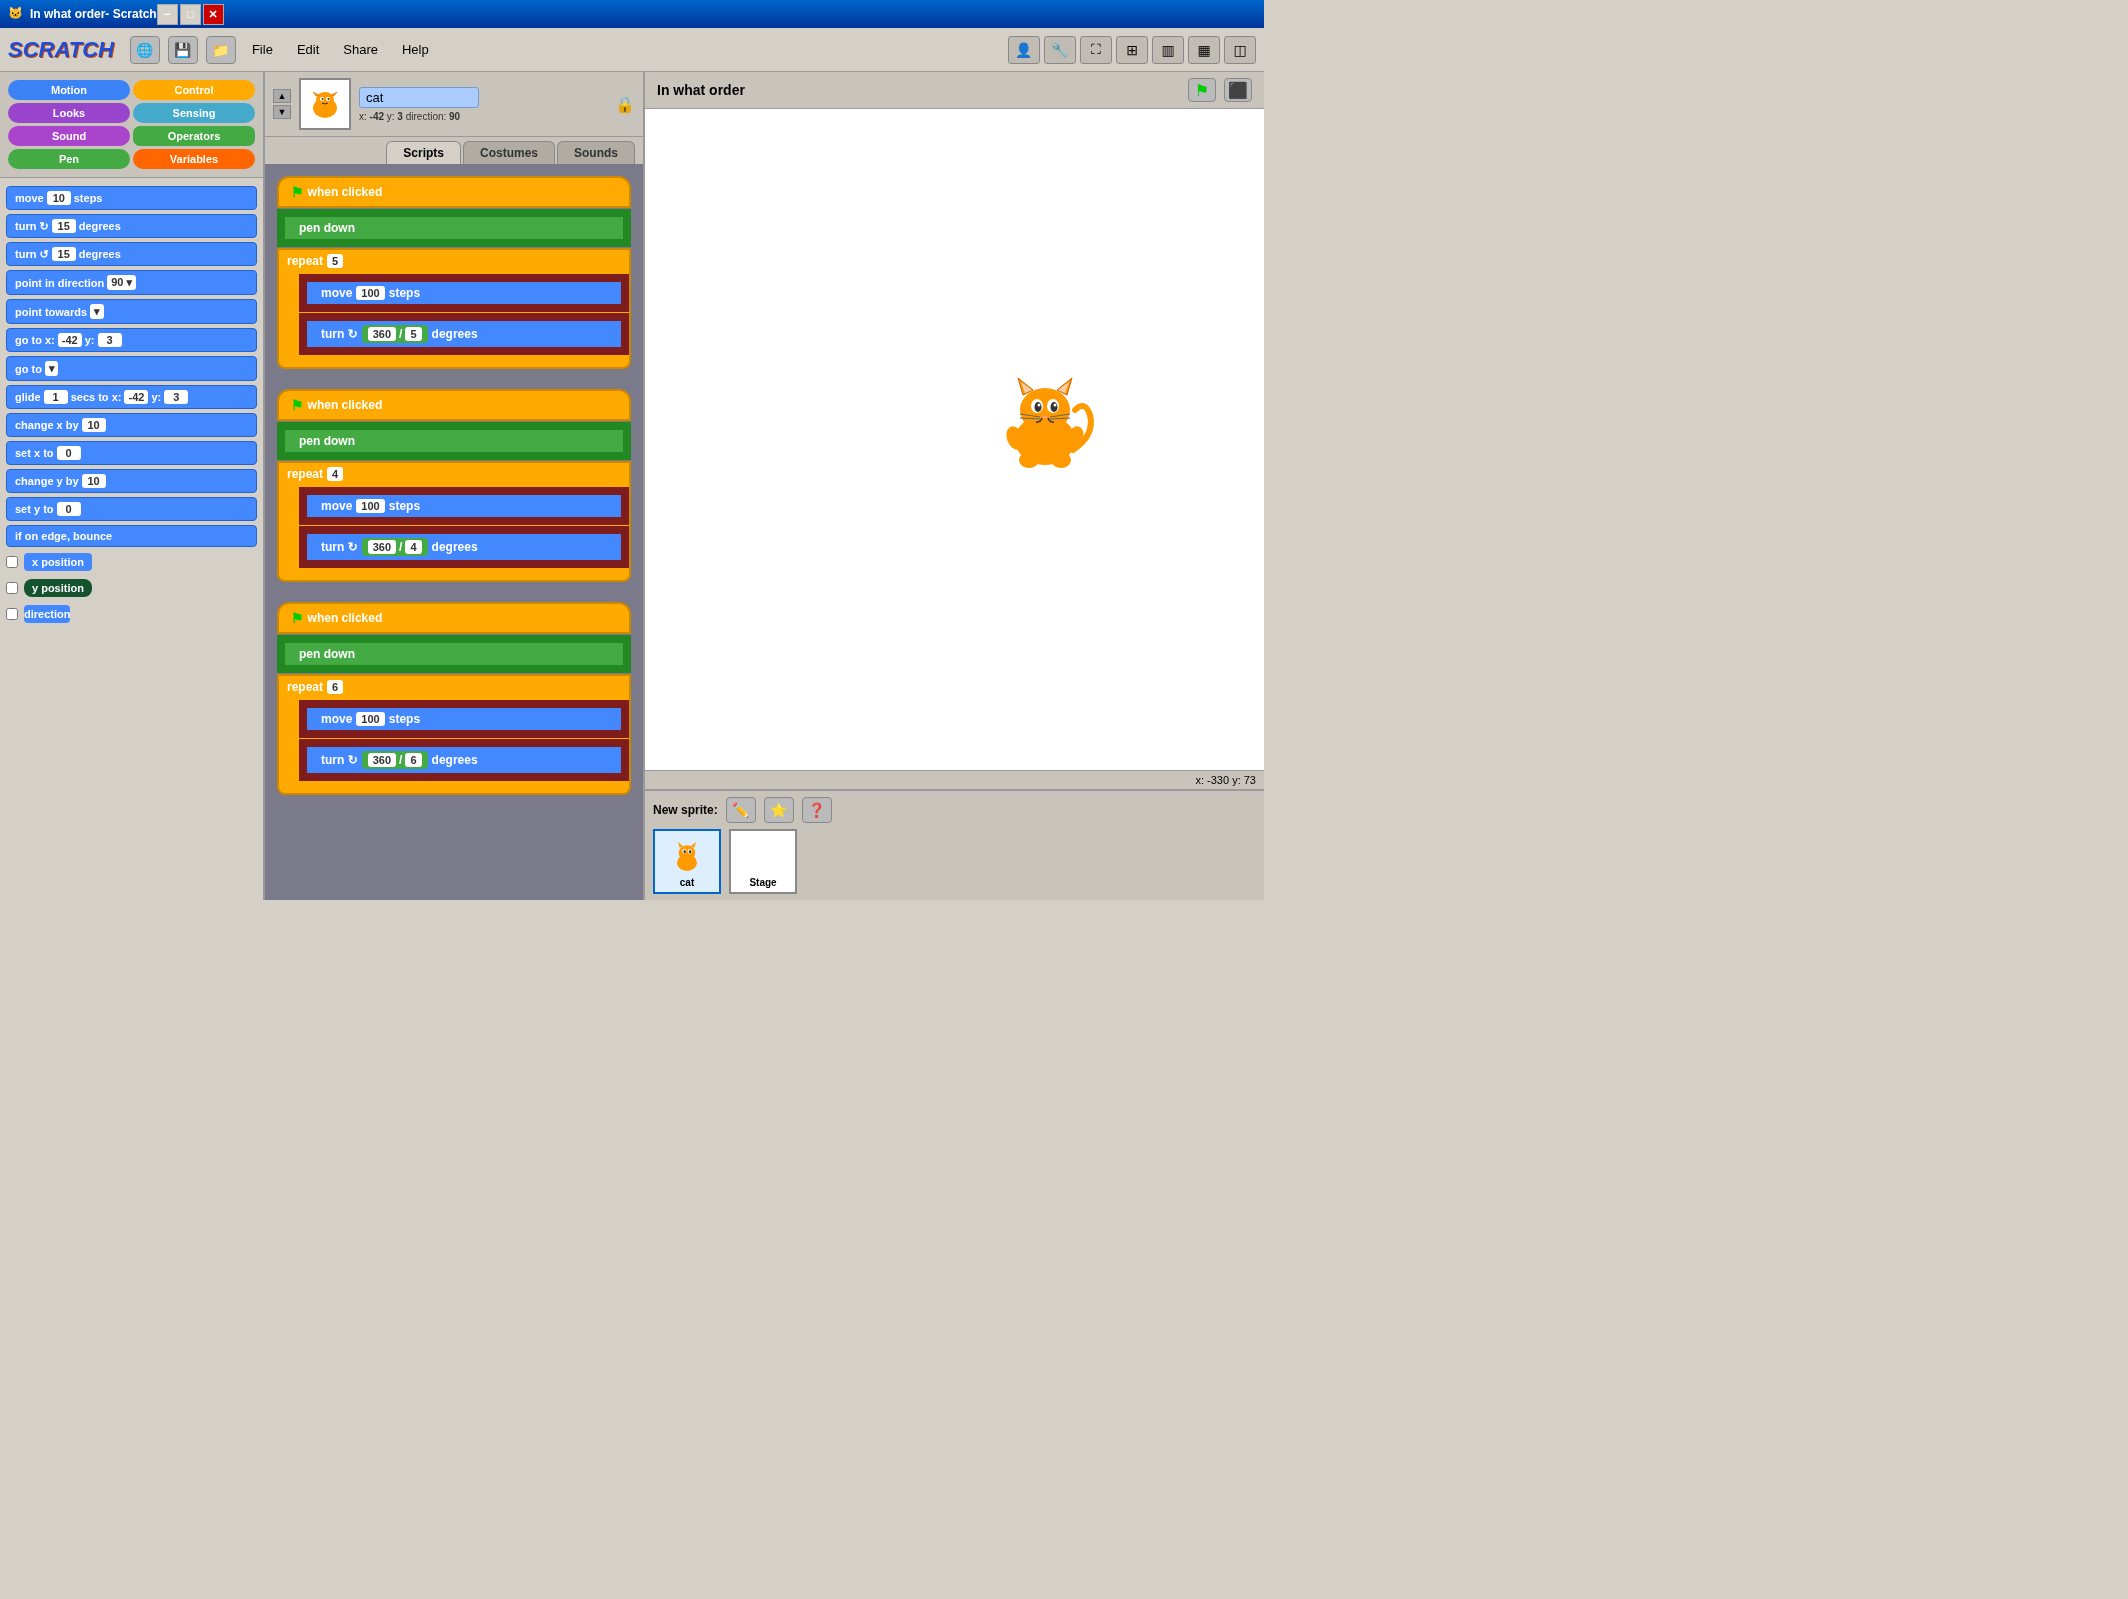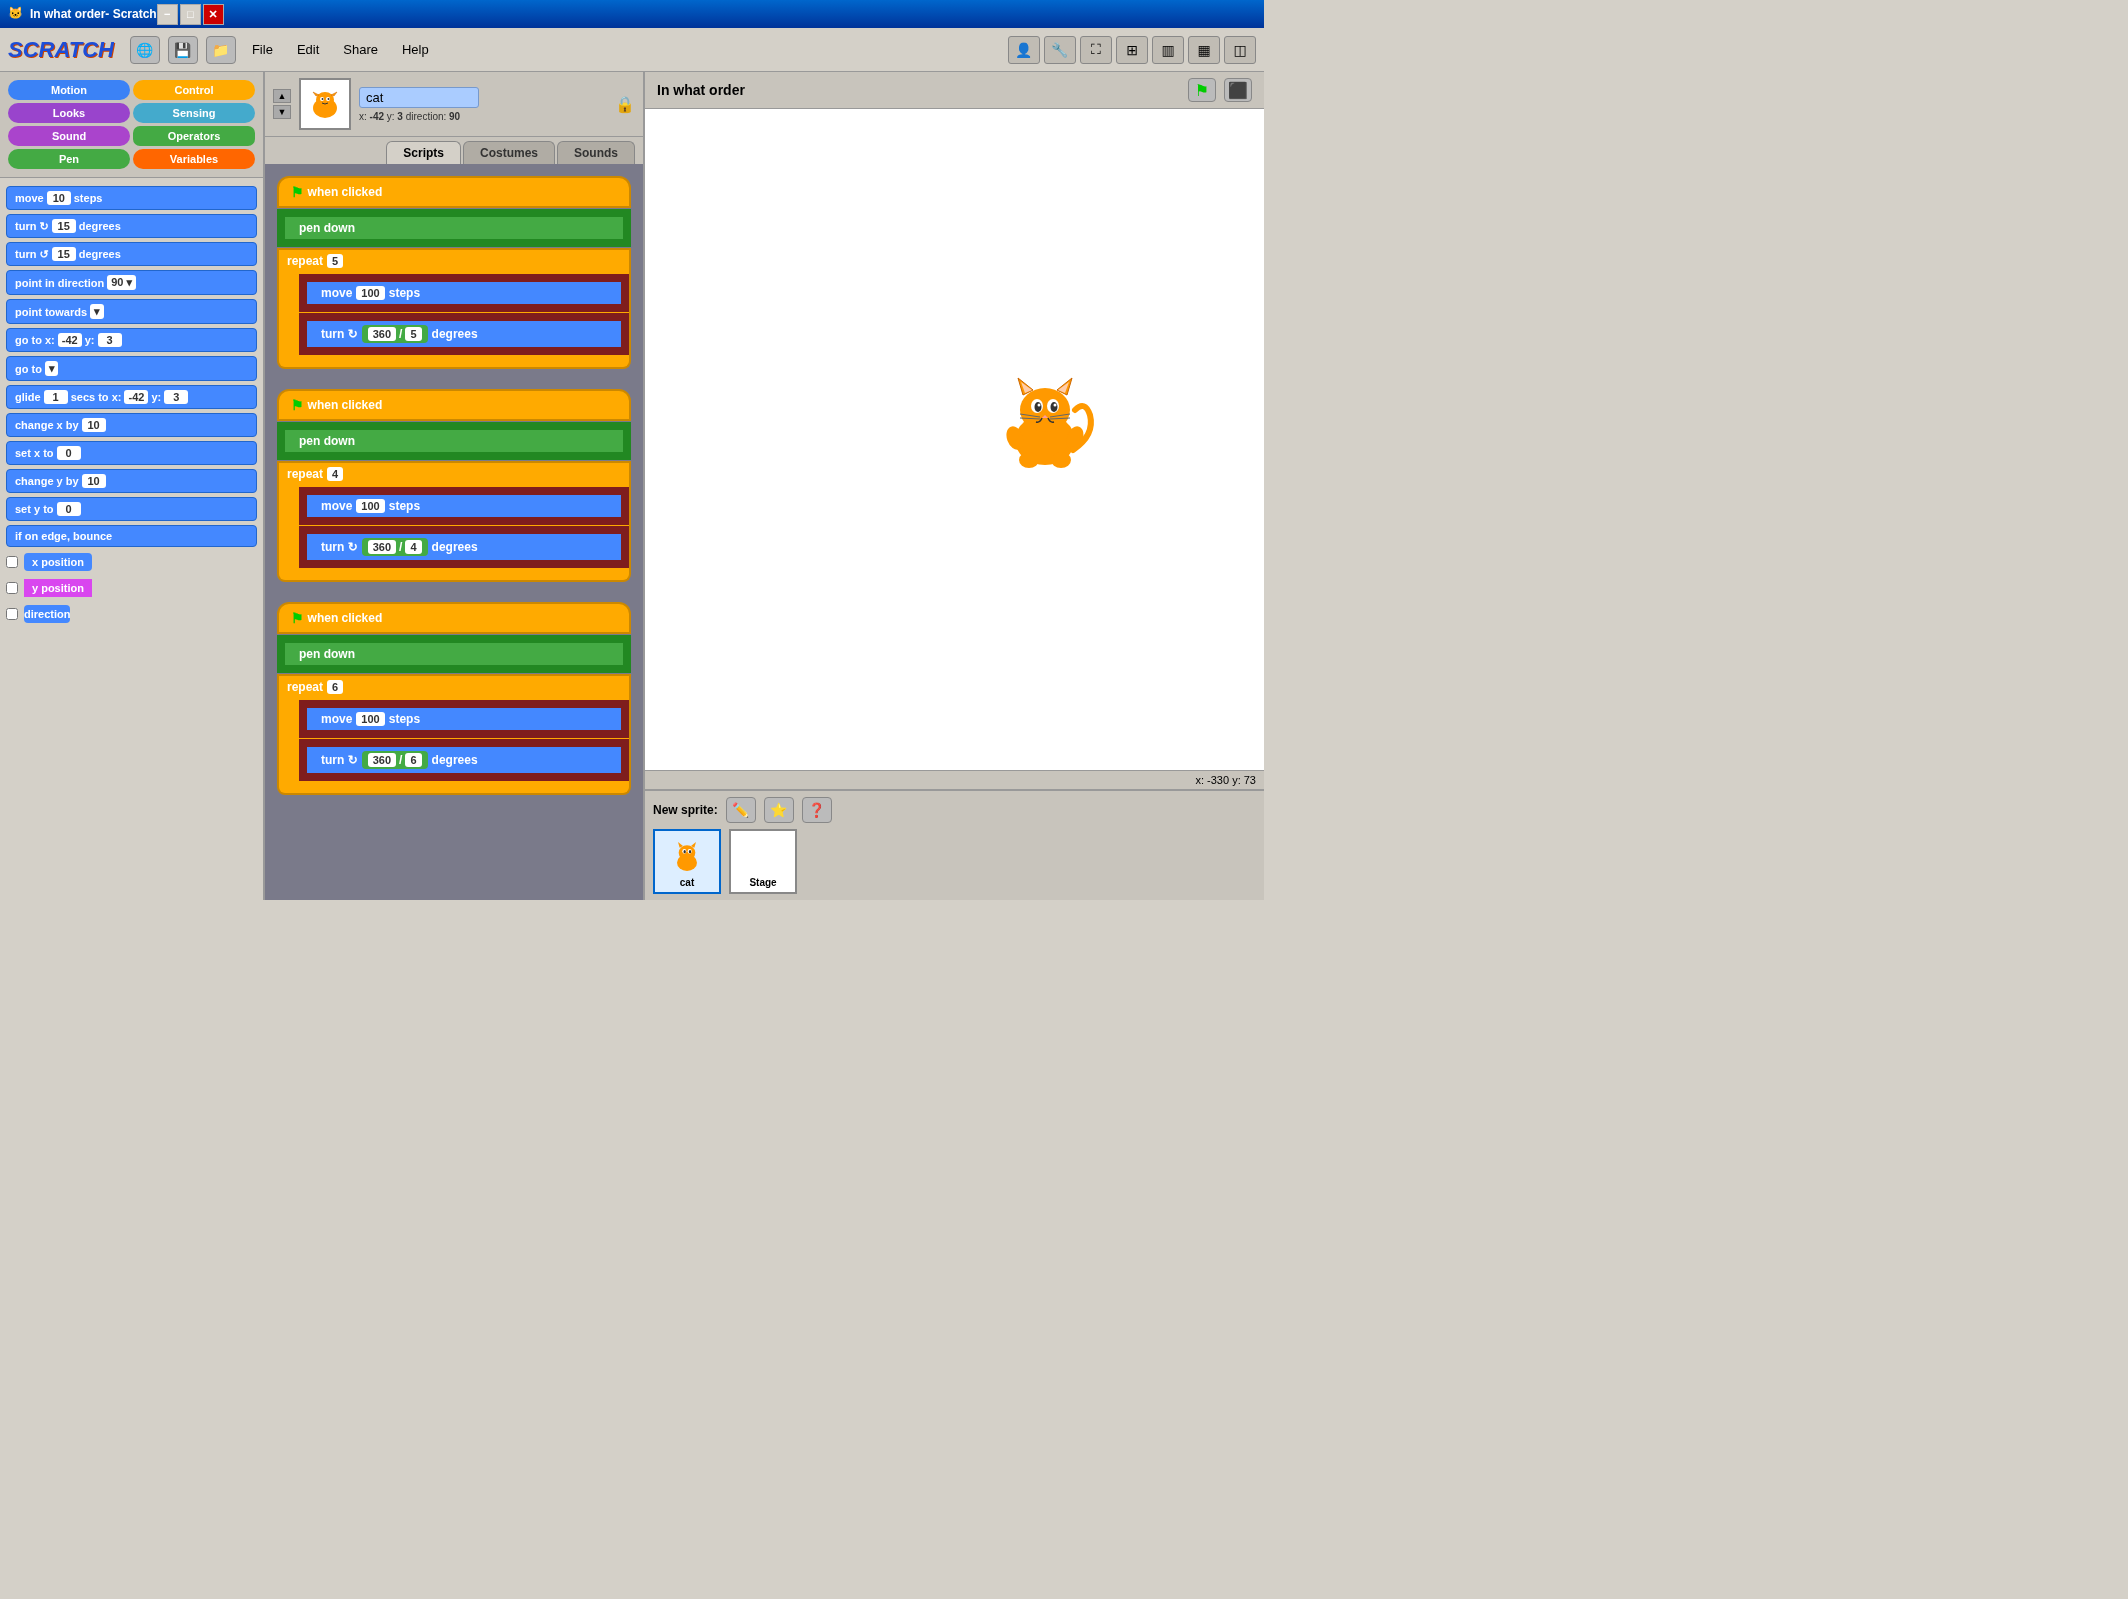--- a/index.html
+++ b/index.html
@@ -567,21 +567,21 @@
         <span>if on edge, bounce</span>
       </div>
 
       <div class="block block-motion" style="background:transparent;border:none;padding:2px 0;gap:6px;">
         <input type="checkbox" class="block-checkbox" style="">
         <span style="background:#4488ff;color:white;padding:3px 8px;border-radius:4px;font-weight:bold;">x position</span>
       </div>
 
       <div class="block block-motion" style="background:transparent;border:none;padding:2px 0;gap:6px;">
         <input type="checkbox" class="block-checkbox" style="">
-        <span style="background:#d946ef;color:white;padding:3px 8px;border-radius:0;font-weight:bold;">y position</span>
+        <span style="background:#14532d;color:white;padding:3px 8px;border-radius:8px;font-weight:bold;">y position</span>
       </div>
 
       <div class="block block-motion" style="background:transparent;border:none;padding:2px 0;gap:6px;">
         <input type="checkbox" class="block-checkbox" style="">
         <span style="background:#4488ff;color:white;padding:3px 0;border-radius:4px;font-weight:bold;">direction</span>
       </div>
 
     </div>
   </div>
 

